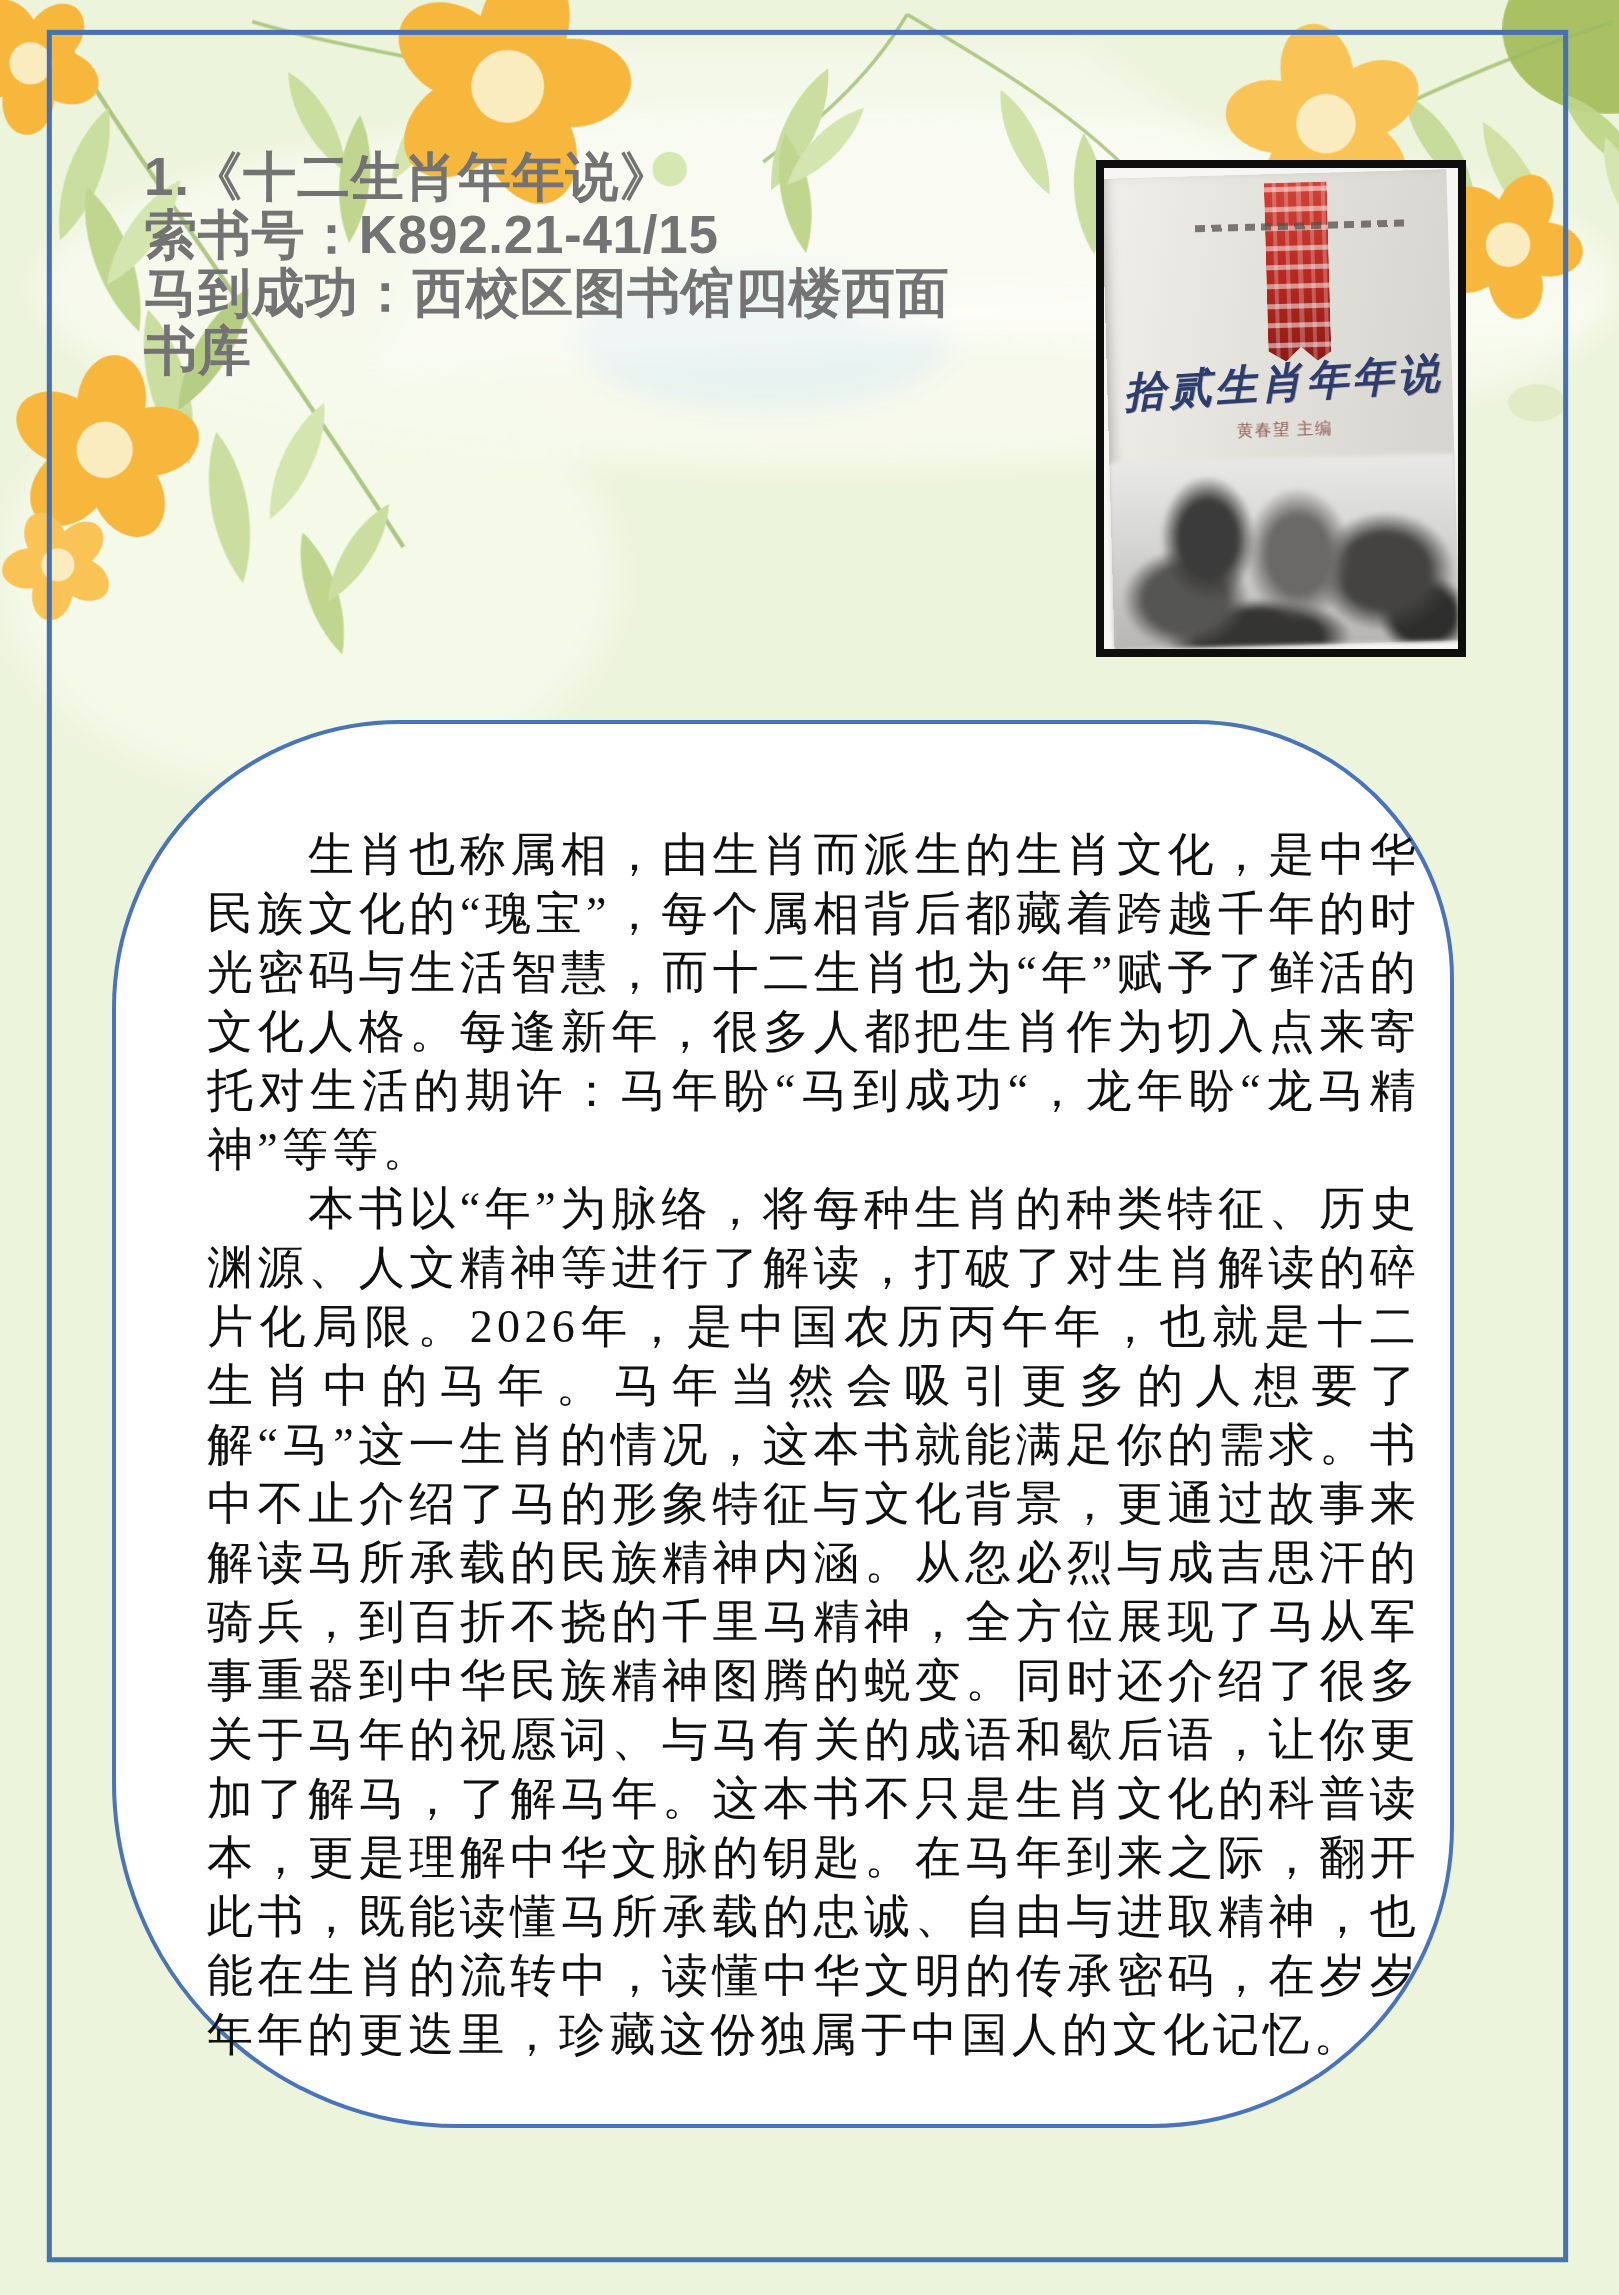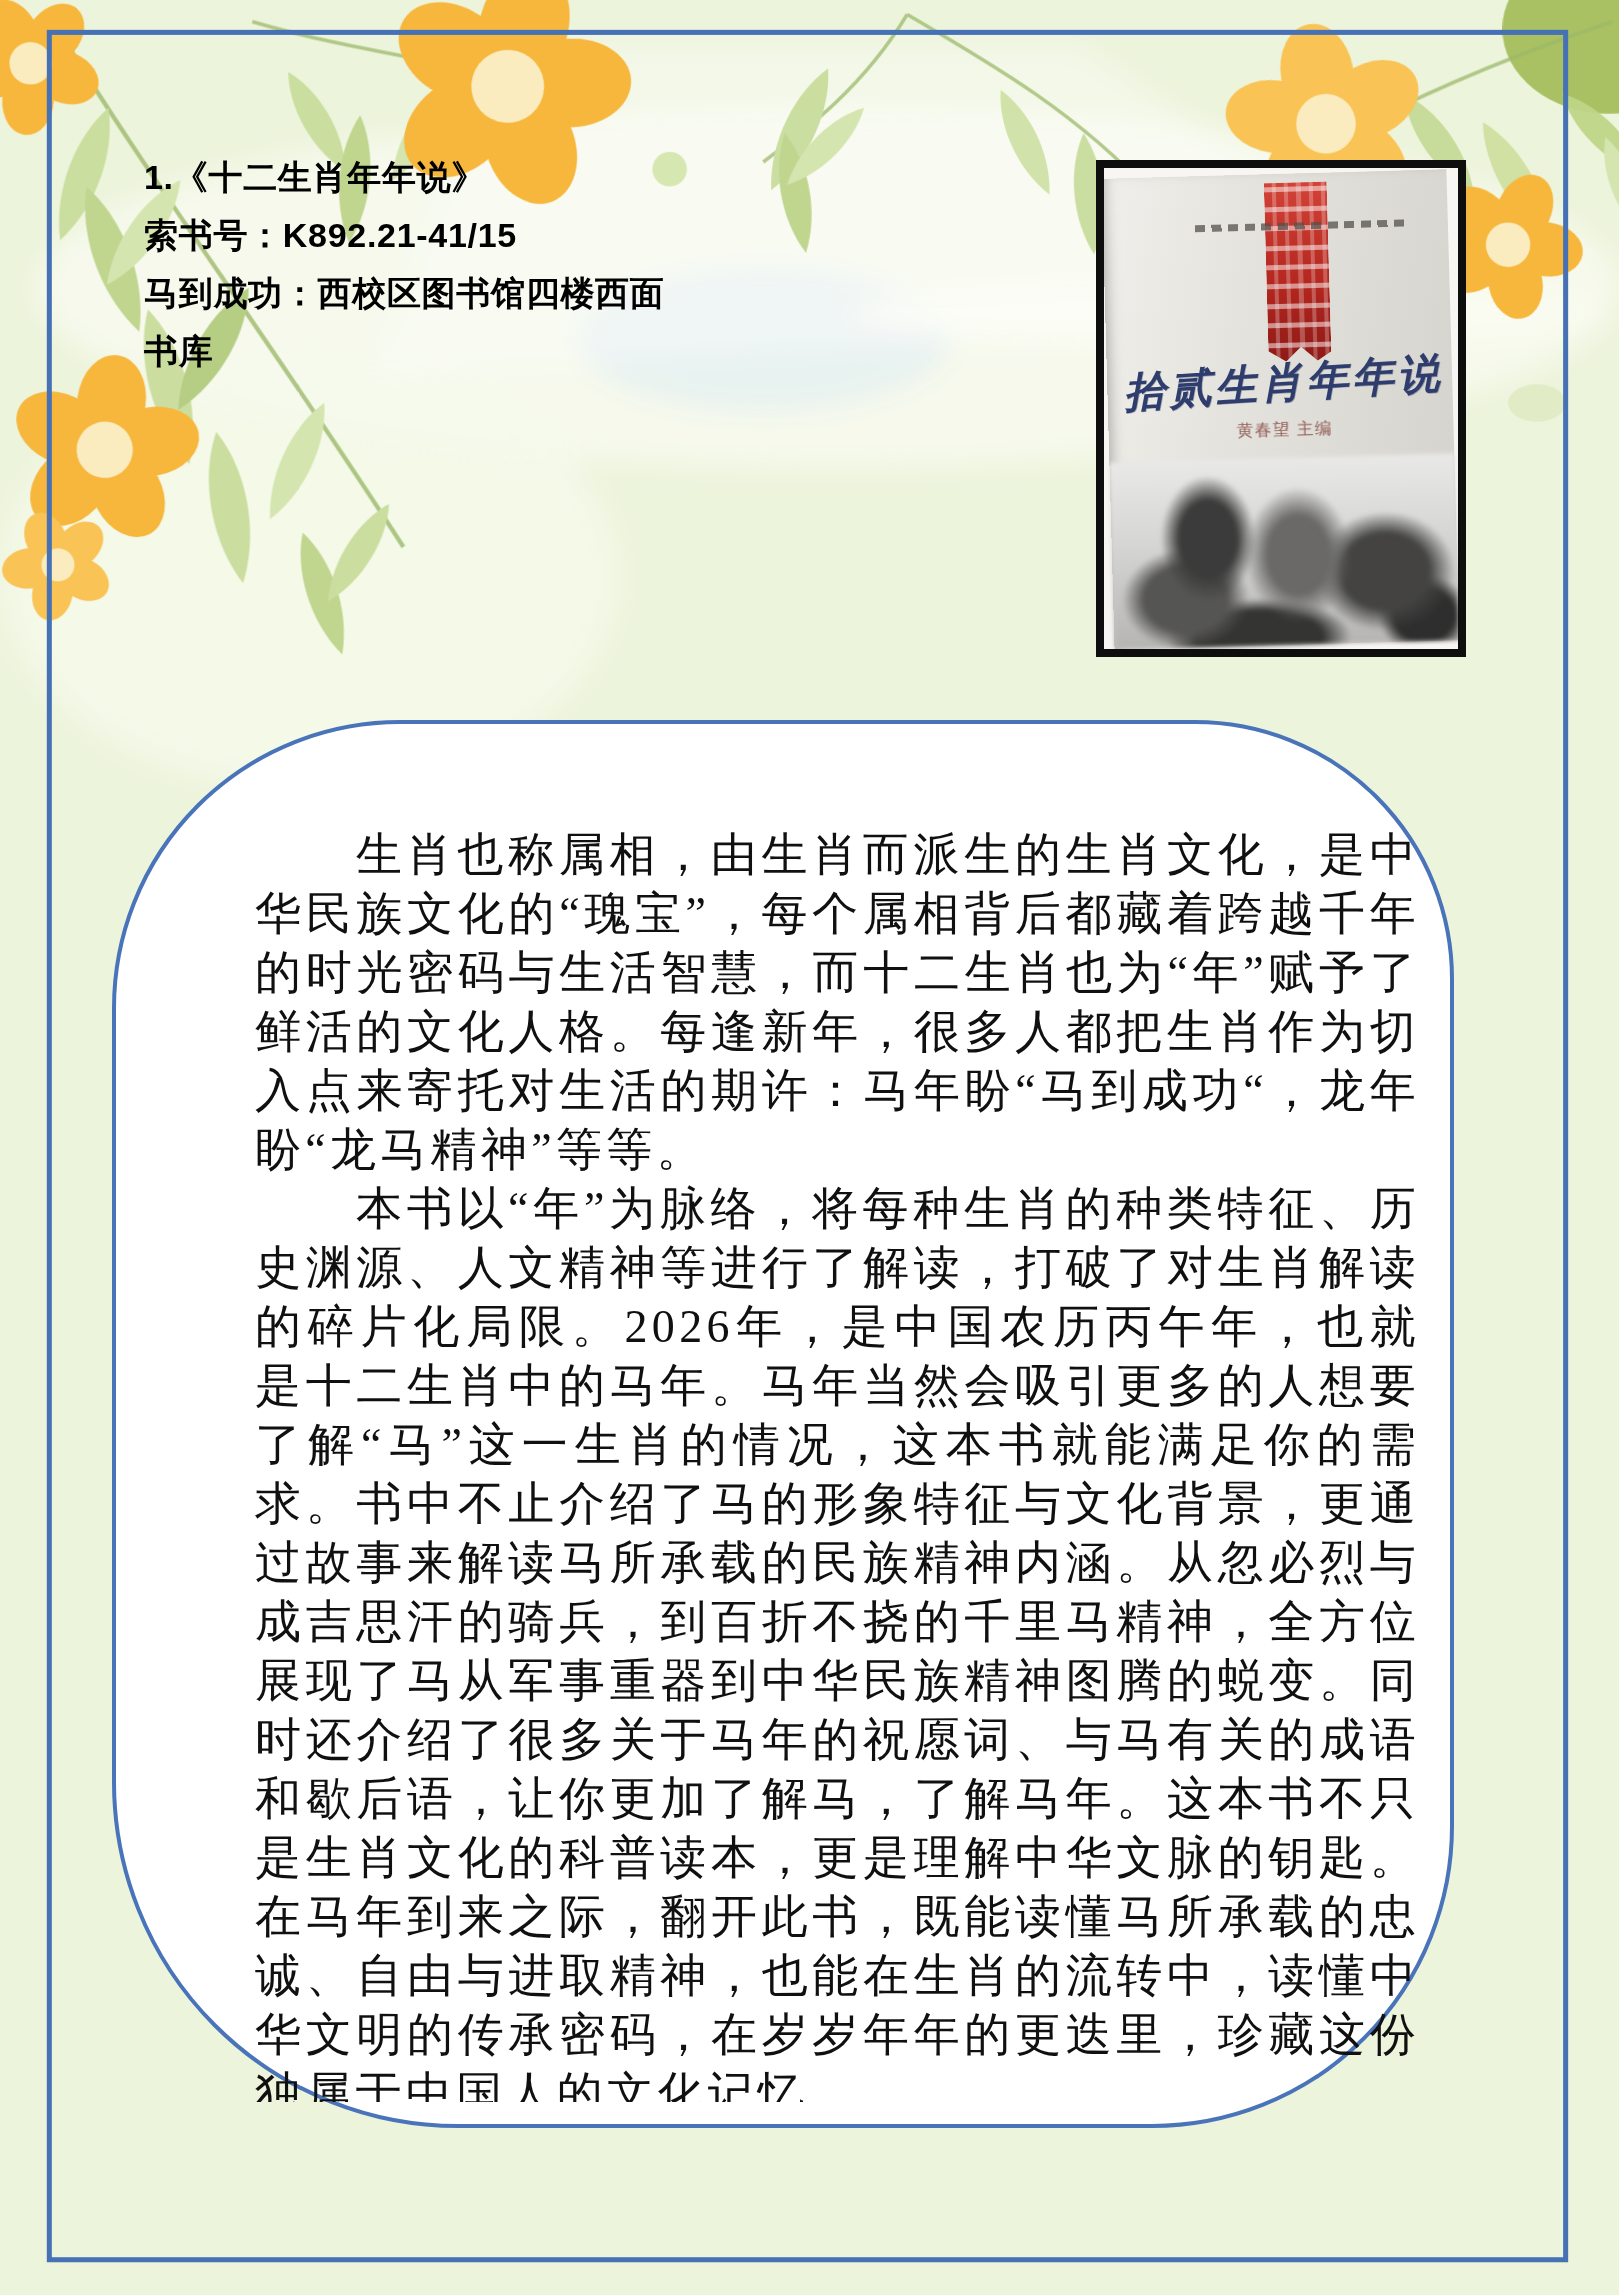--- a/index.html
+++ b/index.html
@@ -1,22 +1,22 @@
 <!DOCTYPE html>
 <html style="font-size:11.5px"><head>
 <meta charset="utf-8">
 <style>
   html,body{margin:0;padding:0;}
   body{width:1620px;height:2295px;font-family:"Liberation Sans",sans-serif;}
   .page{position:relative;width:1620px;height:2295px;background:#edf4dc;overflow:hidden;}
   .decor{position:absolute;left:0;top:0;width:1620px;height:2295px;}
 
   
-  .header{position:absolute;left:144px;top:148px;width:972px;color:#000000;
-          font-weight:900;font-size:34px;line-height:58px;letter-spacing:0.7px;
+  .header{position:absolute;left:144px;top:148px;width:972px;color:#737373;
+          font-weight:900;font-size:53px;line-height:58px;letter-spacing:0.7px;
           font-family:"Liberation Sans",sans-serif;}
   .header div{white-space:nowrap;}
 
   
   .book{position:absolute;left:1096px;top:160px;width:370px;height:497px;
         background:#f7f6f2;border:8.6px solid #0e0e0e;box-sizing:border-box;overflow:hidden;}
   .cover{position:absolute;left:4.3px;top:5.8px;right:4.3px;bottom:4.3px;
          background:linear-gradient(100deg,#f0efeb 0%,#e3e2dc 40%,#d3d2cc 100%);
          transform:rotate(-1.6deg);box-shadow:inset 10px 0 13px -7.2px rgba(120,120,115,.55);}
   .banner{position:absolute;left:162px;top:8.6px;width:63px;height:179px;
@@ -42,21 +42,21 @@
            radial-gradient(97px 83px at 79% 62%, #454340 0 45%, rgba(69,67,64,0) 72%),
            radial-gradient(61px 54px at 90% 86%, #2f2e2c 0 50%, rgba(47,46,44,0) 75%),
            radial-gradient(115px 50px at 42% 96%, #35342f 0 55%, rgba(53,52,47,0) 80%),
            linear-gradient(180deg,#eae9e5 0%,#d6d5d1 45%,#b7b5b0 100%);
          filter:blur(2.2px) saturate(.25);}
 
   
   .bubble{position:absolute;left:112px;top:720px;width:1342px;height:1408px;box-sizing:border-box;
           background:#ffffff;border:4.3px solid #4a74ba;
           border-radius:288px 259px 302px 346px;}
-  .bubble-inner{position:absolute;left:91px;right:30px;top:101px;bottom:21.6px;overflow:hidden;margin-left:48px;}
+  .bubble-inner{position:absolute;left:91px;right:30px;top:101px;bottom:21.6px;overflow:hidden;}
   .bubble p{margin:0;font-family:"Liberation Serif","DejaVu Serif",serif;color:#101010;
             font-size:46px;line-height:59px;letter-spacing:4.3px;text-align:justify;
             text-indent:101px;word-break:break-all;}
 </style>
 </head>
 <body>
 
 <div class="page">
 
   <svg class="decor" viewBox="0 0 2250 3189">

